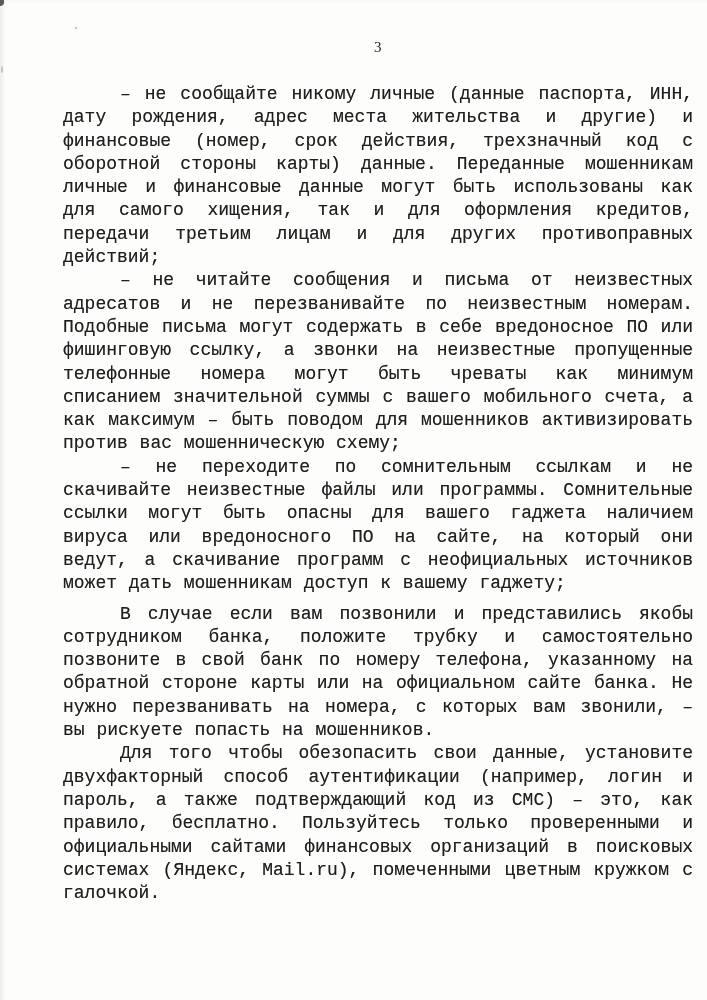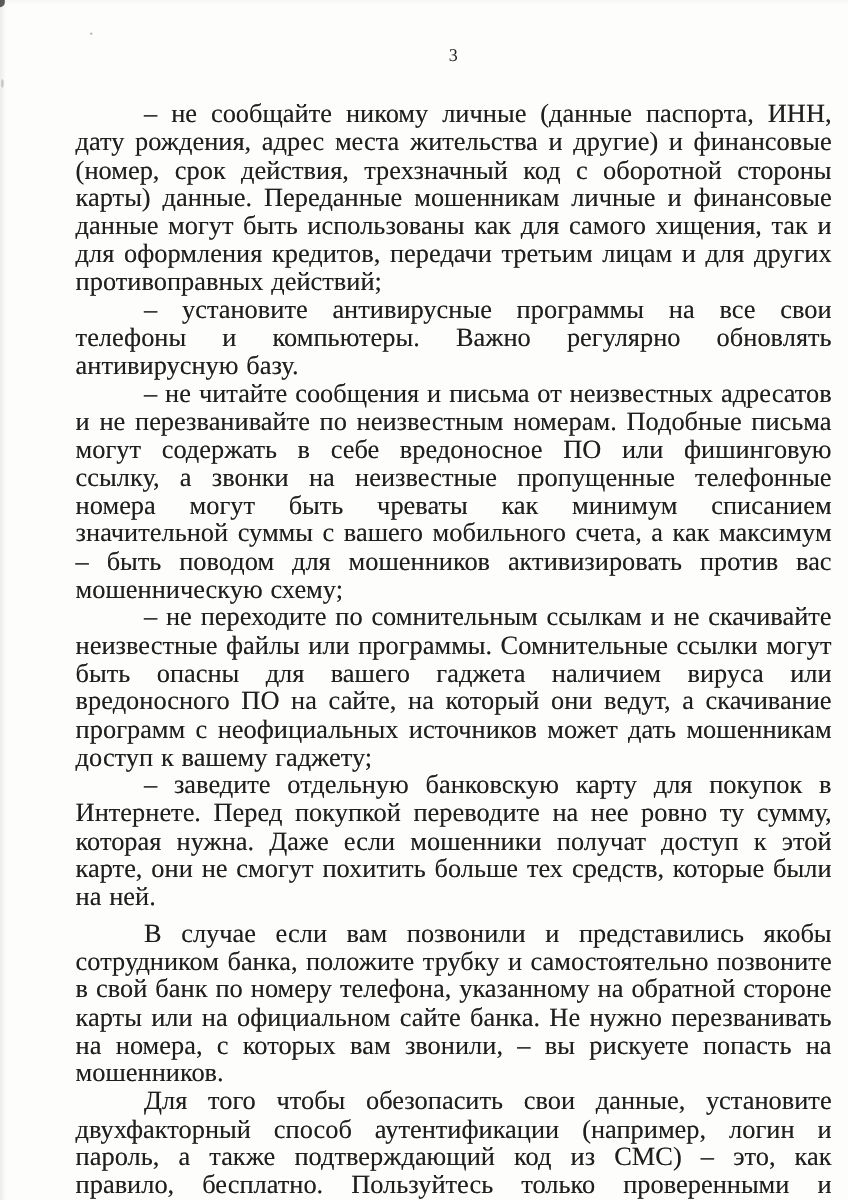--- a/index.html
+++ b/index.html
@@ -50,44 +50,43 @@
   }
   .heading {
     margin: 16px 0 0 0;
     padding-left: 57px;
     font-size: 16.5px;
     line-height: 23.3px;
     font-weight: bold;
   }
   .para {
     margin: 0;
-    font-size: 22px;
+    font-size: 18px;
     line-height: 23.3px;
     text-align: justify;
     text-indent: 57px;
     word-spacing: 1px;
     text-shadow: 0 0 0.4px rgba(30,30,30,0.55);
+    font-family: Liberation Mono, monospace;
   }
   .para.first-after-heading { margin-top: 24px; }
   .para.section-gap { margin-top: 7px; }
 </style>
 </head>
 <body>
 
 <div class="page">
   <span class="speck s1"></span>
   <span class="speck s2"></span>
   <span class="speck s3"></span>
 
   <div class="text-block">
     <div class="page-number">3</div>
 
 
     <p class="para first-after-heading">– не сообщайте никому личные (данные паспорта, ИНН, дату рождения, адрес места жительства и другие) и финансовые (номер, срок действия, трехзначный код с оборотной стороны карты) данные. Переданные мошенникам личные и финансовые данные могут быть использованы как для самого хищения, так и для оформления кредитов, передачи третьим лицам и для других противоправных действий;</p>
-    <p class="para">– установите антивирусные программы на все свои телефоны и компьютеры. Важно регулярно обновлять антивирусную базу.</p>
     <p class="para">– не читайте сообщения и письма от неизвестных адресатов и не перезванивайте по неизвестным номерам. Подобные письма могут содержать в себе вредоносное ПО или фишинговую ссылку, а звонки на неизвестные пропущенные телефонные номера могут быть чреваты как минимум списанием значительной суммы с вашего мобильного счета, а как максимум – быть поводом для мошенников активизировать против вас мошенническую схему;</p>
     <p class="para">– не переходите по сомнительным ссылкам и не скачивайте неизвестные файлы или программы. Сомнительные ссылки могут быть опасны для вашего гаджета наличием вируса или вредоносного ПО на сайте, на который они ведут, а скачивание программ с неофициальных источников может дать мошенникам доступ к вашему гаджету;</p>
-    <p class="para">– заведите отдельную банковскую карту для покупок в Интернете. Перед покупкой переводите на нее ровно ту сумму, которая нужна. Даже если мошенники получат доступ к этой карте, они не смогут похитить больше тех средств, которые были на ней.</p>
 
     <p class="para section-gap">В случае если вам позвонили и представились якобы сотрудником банка, положите трубку и самостоятельно позвоните в свой банк по номеру телефона, указанному на обратной стороне карты или на официальном сайте банка. Не нужно перезванивать на номера, с которых вам звонили, – вы рискуете попасть на мошенников.</p>
     <p class="para">Для того чтобы обезопасить свои данные, установите двухфакторный способ аутентификации (например, логин и пароль, а также подтверждающий код из СМС) – это, как правило, бесплатно. Пользуйтесь только проверенными и официальными сайтами финансовых организаций в поисковых системах (Яндекс, Mail.ru), помеченными цветным кружком с галочкой.</p>
   </div>
 </div>
 
 </body></html>

